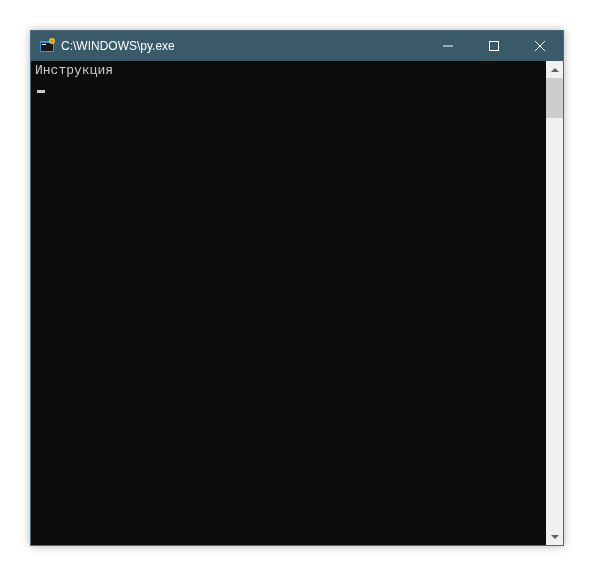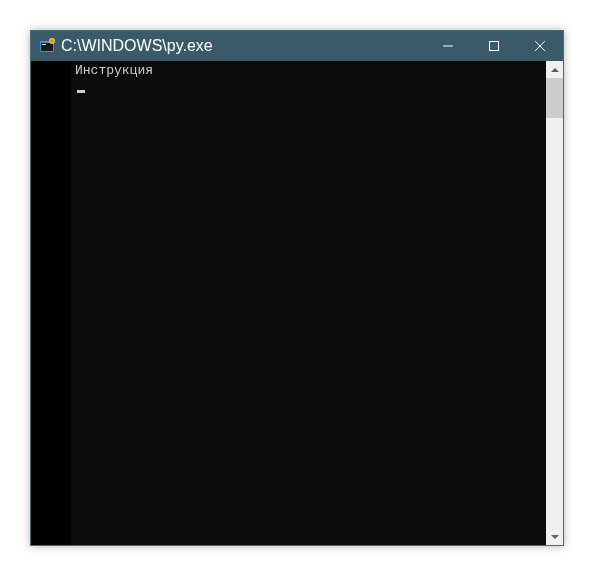--- a/index.html
+++ b/index.html
@@ -37,21 +37,21 @@
       width: 16px;
       height: 16px;
       margin-left: 8px;
       margin-right: 6px;
       display: flex;
       align-items: center;
       justify-content: center;
     }
     .titlebar-title {
       color: #ffffff;
-      font-size: 16px;
+      font-size: 12px;
       flex: 1;
       white-space: nowrap;
       overflow: hidden;
     }
     .titlebar-controls {
       display: flex;
       height: 100%;
     }
     .titlebar-btn {
       width: 46px;
@@ -59,21 +59,20 @@
       display: flex;
       align-items: center;
       justify-content: center;
       color: #ffffff;
       cursor: pointer;
     }
     .content-area {
       flex: 1;
       display: flex;
       overflow: hidden;
-      margin-left: 40px;
     }
     .terminal {
       flex: 1;
       background: #0c0c0c;
       color: #cccccc;
       font-family: Consolas, "Courier New", monospace;
       font-size: 13px;
       line-height: 16px;
       padding: 2px 4px;
       white-space: pre;

